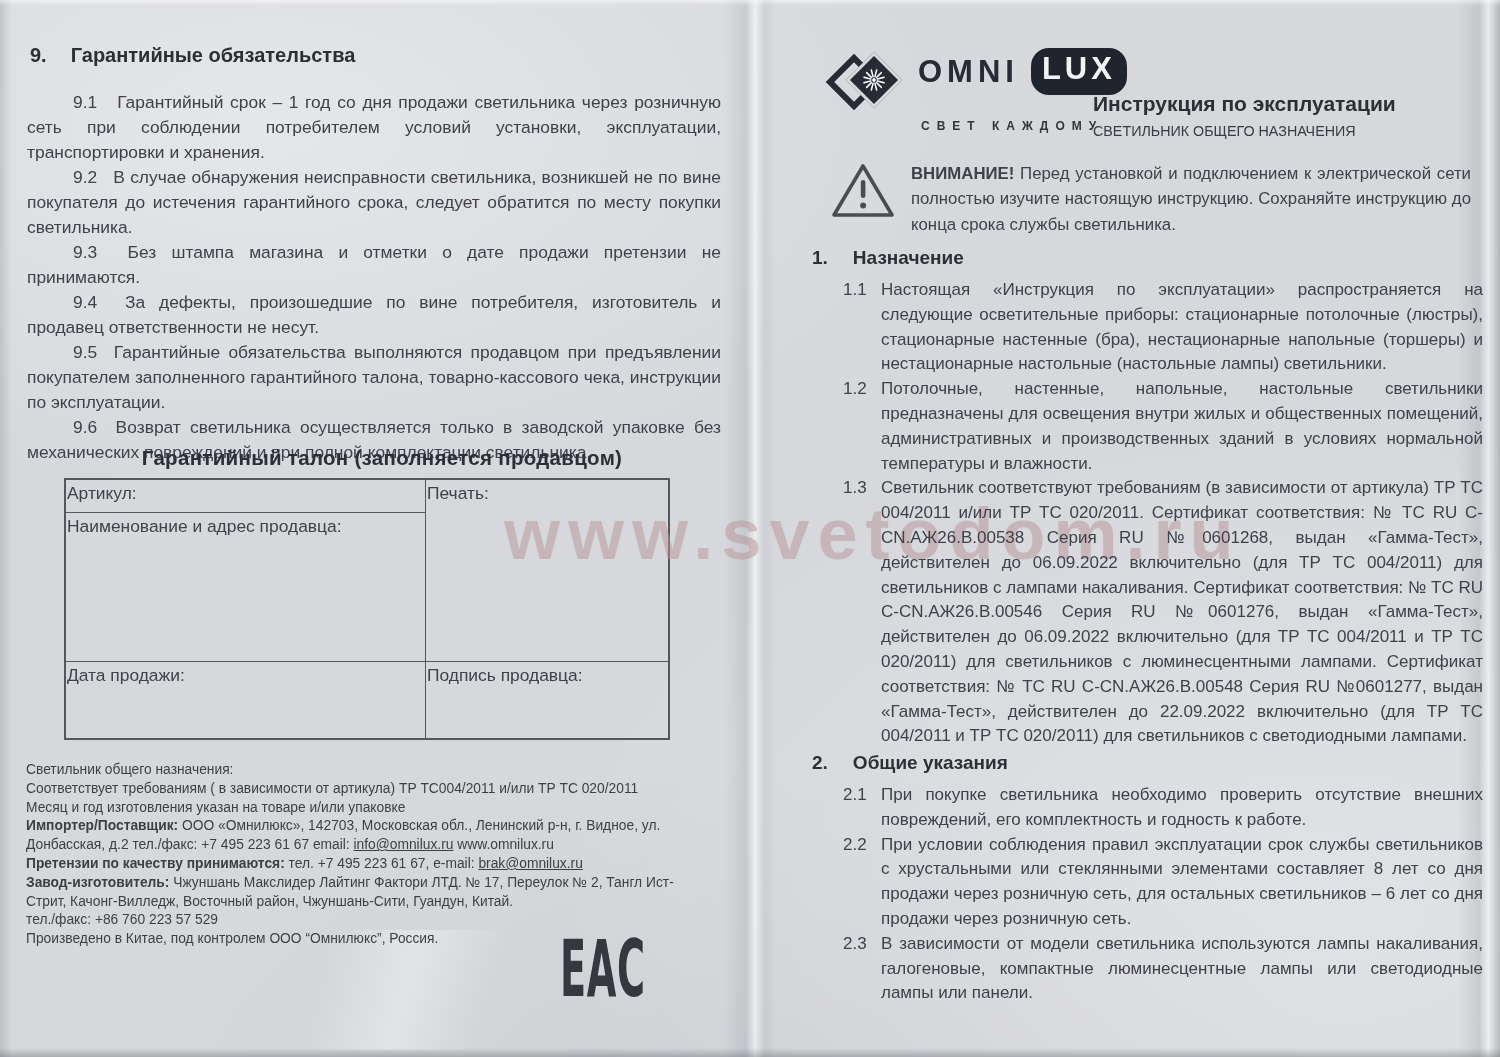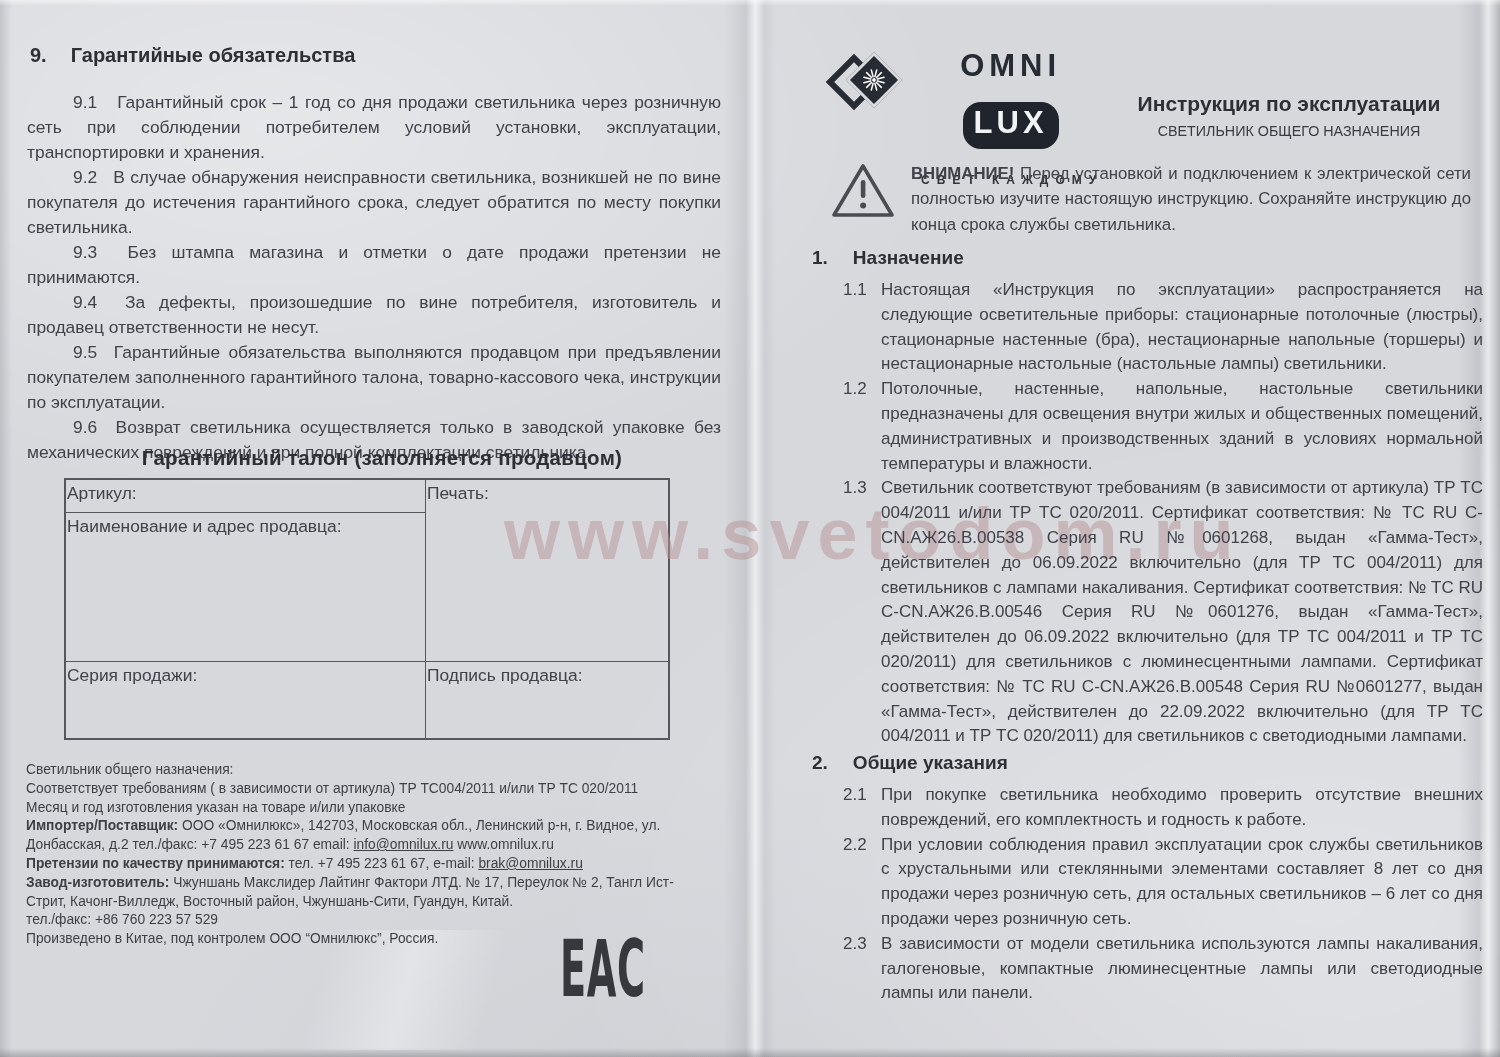--- a/index.html
+++ b/index.html
@@ -63,28 +63,28 @@
 
   
   .logo{position:absolute; left:830px; top:48px; display:flex; align-items:flex-start;}
   .logo-icon{position:relative; width:82px; height:74px; flex:none;}
   .d-outline{position:absolute; left:4px; top:14px; width:28px; height:28px;
         border:6px solid #272b34; transform:rotate(45deg);}
   .d-filled{position:absolute; left:24px; top:12px; width:34px; height:34px;
         background:#272b34; border:3.5px solid #d8dade; transform:rotate(45deg);
         display:flex; align-items:center; justify-content:center;}
   .logo-text{margin-left:6px;}
-  .logo-row{display:flex; align-items:center; gap:18px;flex-direction:column;}
+  .logo-row{display:flex; align-items:center; gap:12px;}
   .logo-omni{font-size:31px; font-weight:bold; letter-spacing:5px; color:#272b34;}
   .logo-lux{font-size:31px; font-weight:bold; letter-spacing:4px; color:#f2f3f5;
         background:#20242d; padding:3px 11px 8px;border-radius:18px;}
   .logo-tagline{margin-top:24px; margin-left:3px; font-size:12px; letter-spacing:7px;
         color:#33343b; font-weight:bold;}
 
-  .rp-titleblock{position:absolute; left:1093px; top:92px; width:392px; text-align:center; color:#2e2f35;}
+  .rp-titleblock{position:absolute; left:1093px; top:92px; width:392px; color:#2e2f35;}
   .rp-title{font-size:21px; font-weight:bold;}
   .rp-subtitle{font-size:14.3px; font-weight:normal; margin-top:7px; color:#3a3b42;}
 
   .warning{position:absolute; left:830px; top:161px; display:flex; align-items:flex-start;}
   .warning-text{margin-left:15px; width:560px; text-align:justify;
         font-size:16.8px; line-height:25.3px; color:#404149;}
 
   .sec-header{position:absolute; display:flex; gap:25px; font-size:19px; font-weight:bold; color:#2e2f35;}
   .sec1-header{left:812px; top:247px;}
   .sec2-header{left:812px; top:752px;}
@@ -120,21 +120,21 @@
     <p>9.5&nbsp;&nbsp;Гарантийные обязательства выполняются продавцом при предъявлении покупателем заполненного гарантийного талона, товарно-кассового чека, инструкции по эксплуатации.</p>
     <p>9.6&nbsp;&nbsp;Возврат светильника осуществляется только в заводской упаковке без механических повреждений и при полной комплектации светильника.</p>
   </div>
 
   <div class="coupon-title">Гарантийный талон (заполняется продавцом)</div>
 
   <div class="coupon-table">
     <div class="cell cell-article">Артикул:</div>
     <div class="cell cell-seller">Наименование и адрес продавца:</div>
     <div class="cell cell-stamp">Печать:</div>
-    <div class="cell cell-date">Серия продажи:</div>
+    <div class="cell cell-date">Дата продажи:</div>
     <div class="cell cell-sign">Подпись продавца:</div>
   </div>
 
   <div class="fineprint">
     <p>Светильник общего назначения:</p>
     <p>Соответствует требованиям ( в зависимости от артикула) ТР ТС004/2011 и/или ТР ТС 020/2011</p>
     <p>Месяц и год изготовления указан на товаре и/или упаковке</p>
     <p><span class="b">Импортер/Поставщик:</span><span> ООО «Омнилюкс», 142703, Московская обл., Ленинский р-н, г. Видное, ул. Донбасская, д.2  тел./факс: +7 495 223 61 67 email: </span><a>info@omnilux.ru</a><span> www.omnilux.ru</span></p>
     <p><span class="b">Претензии по качеству принимаются:</span><span> тел. +7 495 223 61 67, e-mail: </span><a>brak@omnilux.ru</a></p>
     <p><span class="b">Завод-изготовитель:</span><span> Чжуншань Макслидер Лайтинг Фактори ЛТД. № 17, Переулок № 2, Тангл Ист-Стрит, Качонг-Вилледж, Восточный район, Чжуншань-Сити, Гуандун, Китай.</span></p>

